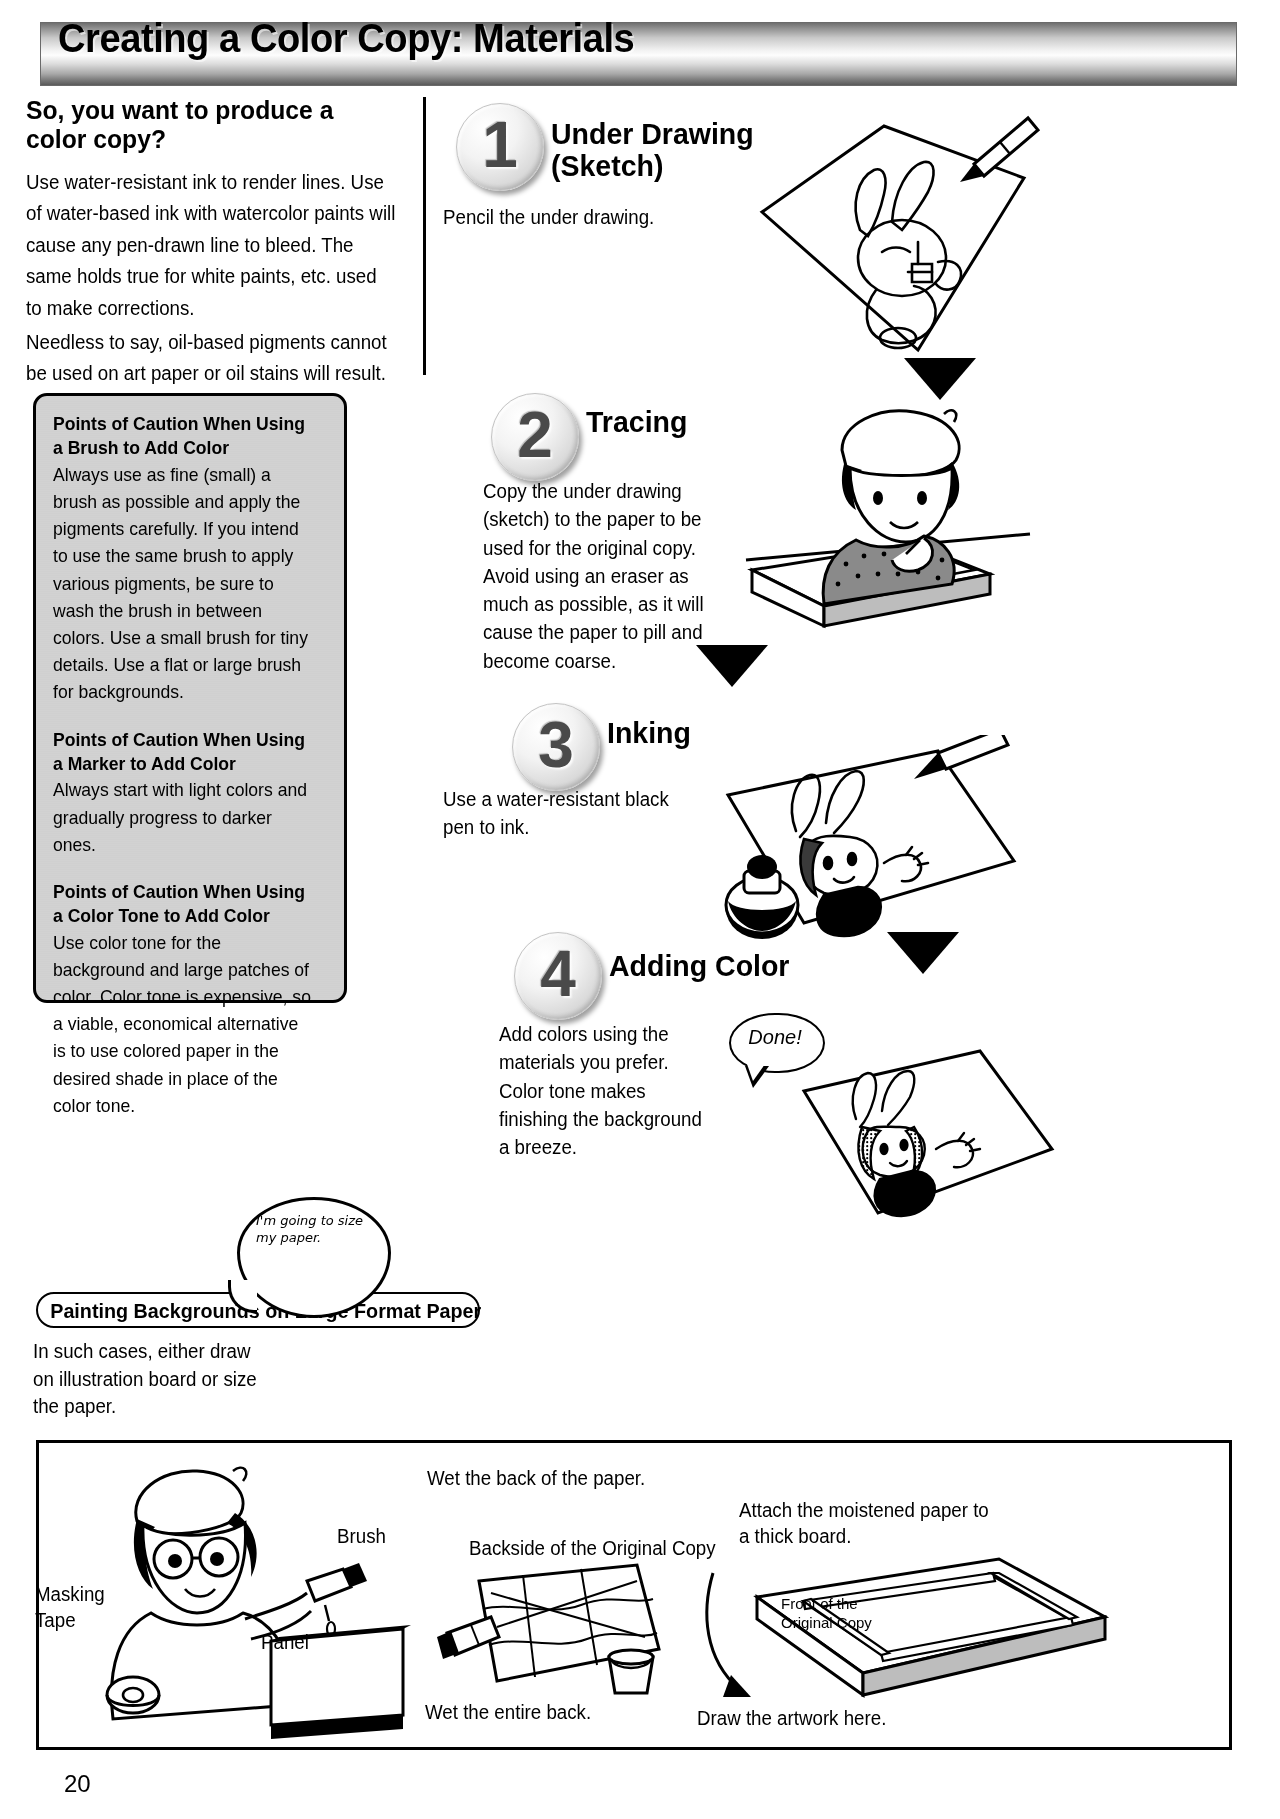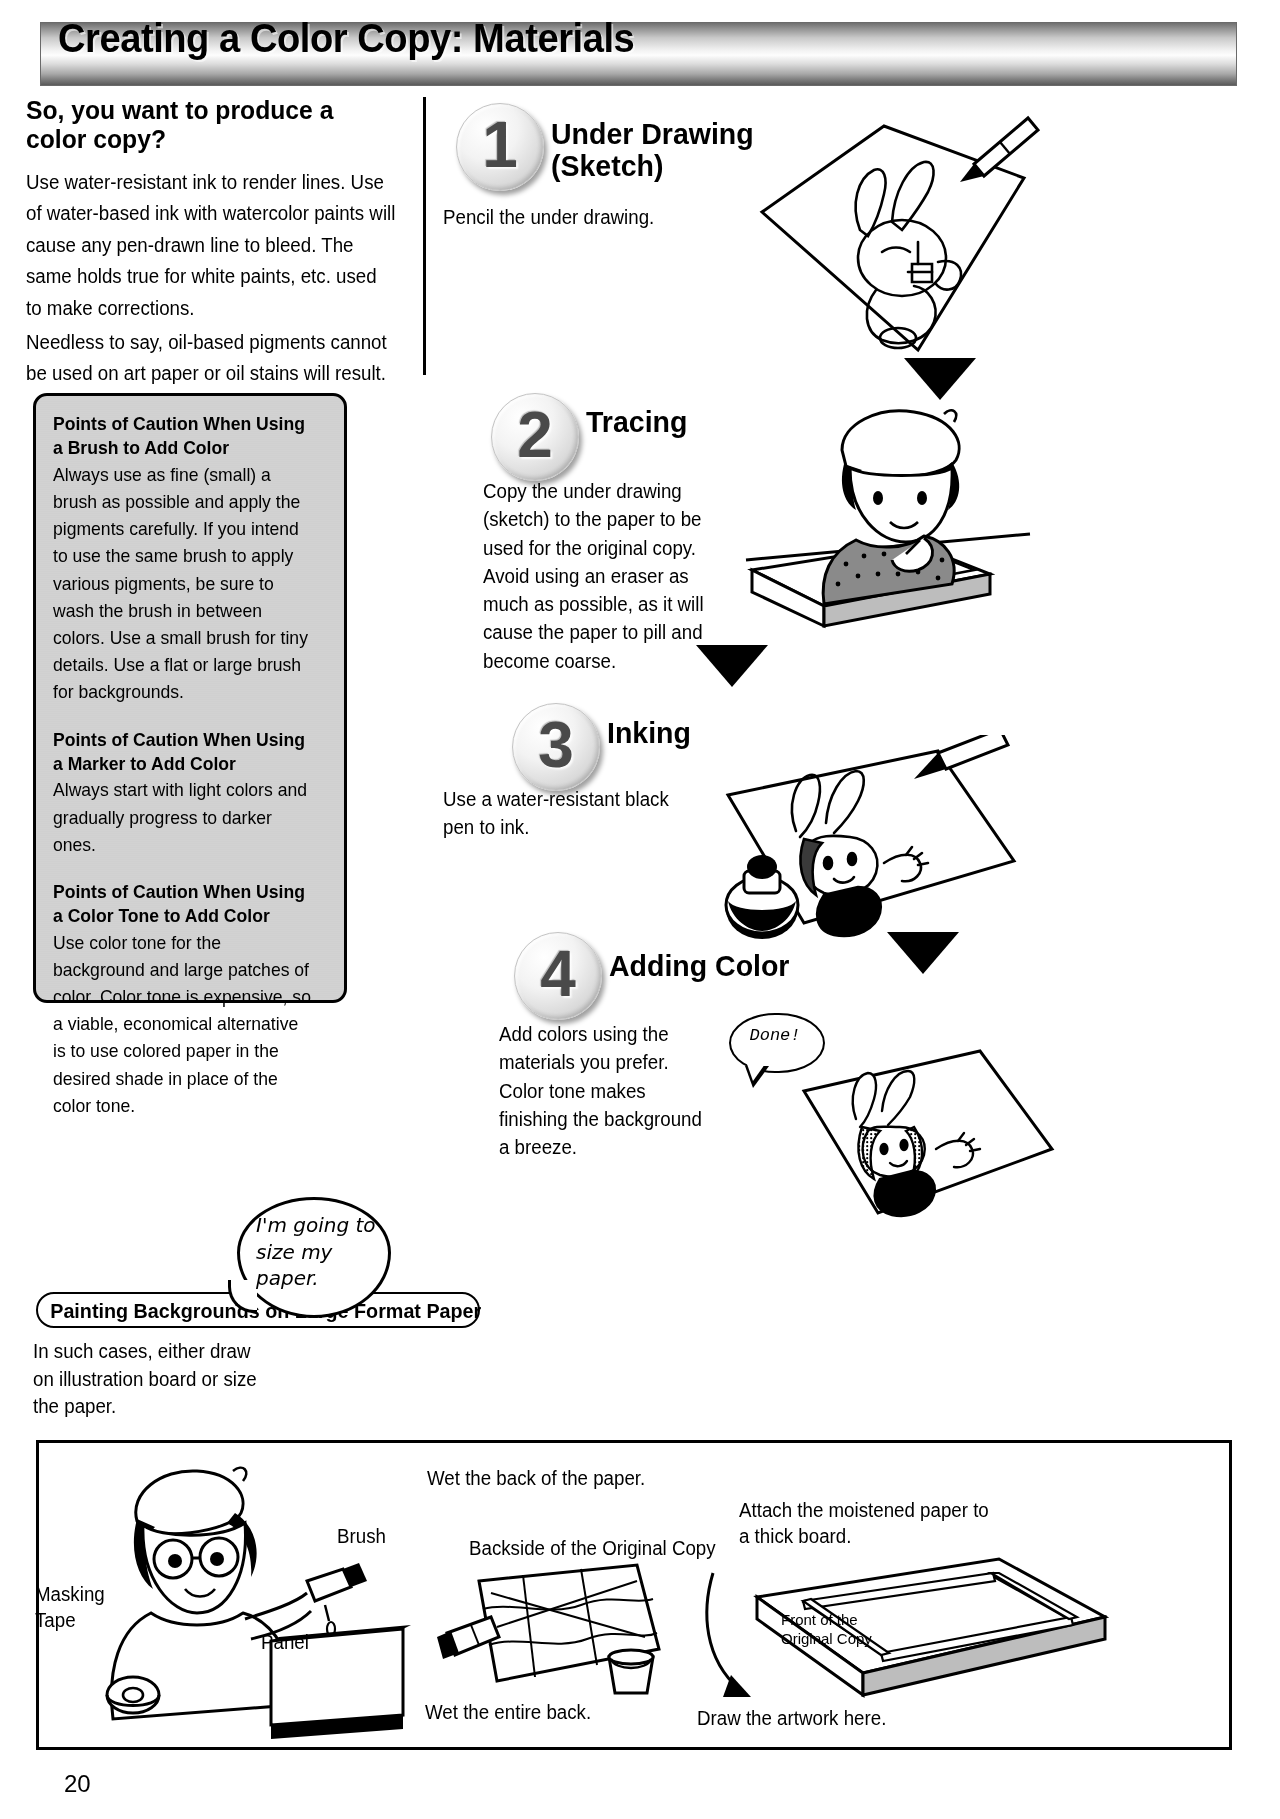--- a/index.html
+++ b/index.html
@@ -125,37 +125,37 @@
 
   
   .bubble{
     position:absolute;left:237px;top:1197px;width:148px;height:115px;
     border:3px solid #000;border-radius:50% 50% 50% 50%/46% 46% 54% 54%;
     background:#fff;z-index:4;
   }
   .bubble-text{
     position:absolute;left:256px;top:1212px;width:128px;
     font-family:"DejaVu Sans",sans-serif;font-style:italic;
-    font-size:20px;line-height:1.33;z-index:5;
+    font-size:13px;line-height:1.33;z-index:5;
   }
   .bubble-tail{
     position:absolute;left:228px;top:1280px;width:26px;height:30px;
     border-left:3px solid #000;border-bottom:3px solid #000;
     border-radius:0 0 0 26px;background:#fff;z-index:5;
   }
 
   
   .done-bubble{
     position:absolute;left:729px;top:1013px;width:92px;height:56px;
     border:2.5px solid #000;border-radius:50%/52%;background:#fff;z-index:4;
   }
   .done-text{
     position:absolute;left:729px;top:1026px;width:92px;text-align:center;
-    font-family:Liberation Mono, monospace;font-style:italic;
-    font-size:17px;z-index:5;
+    font-family:Liberation Sans, sans-serif;font-style:italic;
+    font-size:20px;z-index:5;
   }
   .done-tail{
     position:absolute;left:745px;top:1066px;width:0;height:0;
     border-left:8px solid transparent;border-right:16px solid transparent;
     border-top:22px solid #000;z-index:4;
   }
   .done-tail-in{
     position:absolute;left:747px;top:1064px;width:0;height:0;
     border-left:6px solid transparent;border-right:12px solid transparent;
     border-top:17px solid #fff;z-index:5;
@@ -486,19 +486,19 @@
           <polygon points="104,58 294,30 296,38 106,66"></polygon>
           <polygon points="182,110 372,74 374,82 184,118"></polygon>
           <polygon points="104,58 112,56 190,110 182,112"></polygon>
           <polygon points="292,30 300,30 378,74 370,76"></polygon>
         </g>
 
         <path d="M14,30 C2,70 6,116 40,146" fill="none" stroke="#000" stroke-width="3"></path>
         <polygon points="32,132 52,154 24,154" fill="#000"></polygon>
       </svg>
     </div>
-    <div class="inner-label" style="position:absolute;left:742px;top:152px;width:118px;white-space:pre-line;margin-top:16px;">Front of the
+    <div class="inner-label" style="position:absolute;left:742px;top:152px;width:118px;white-space:pre-line;">Front of the
 Original Copy</div>
   </div>
 
   <div class="folio">20</div>
 
 </div>
 
 </body></html>

